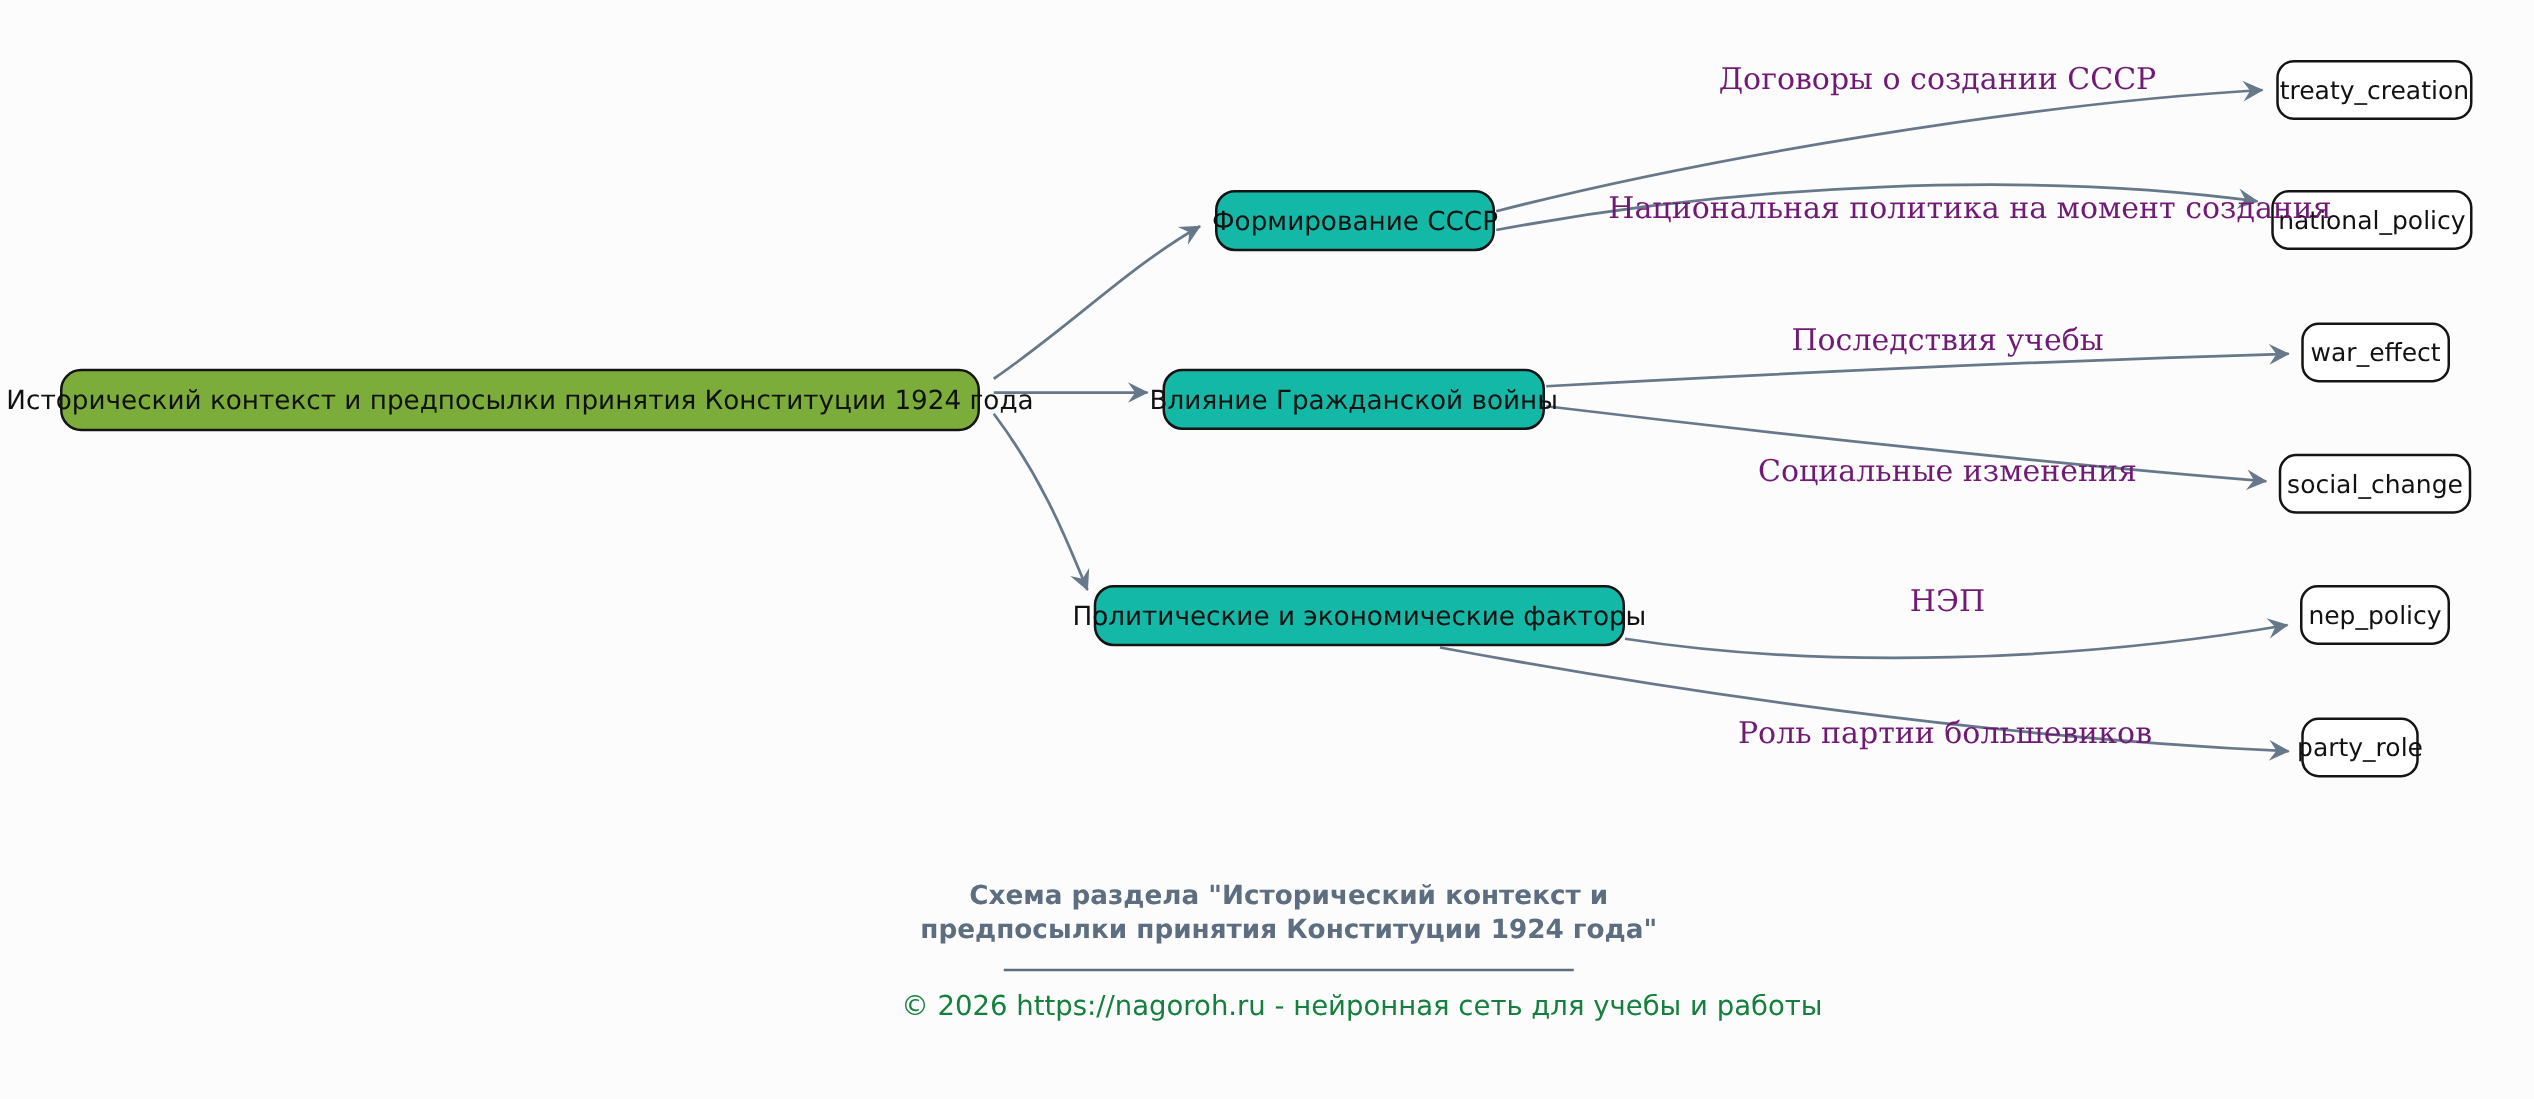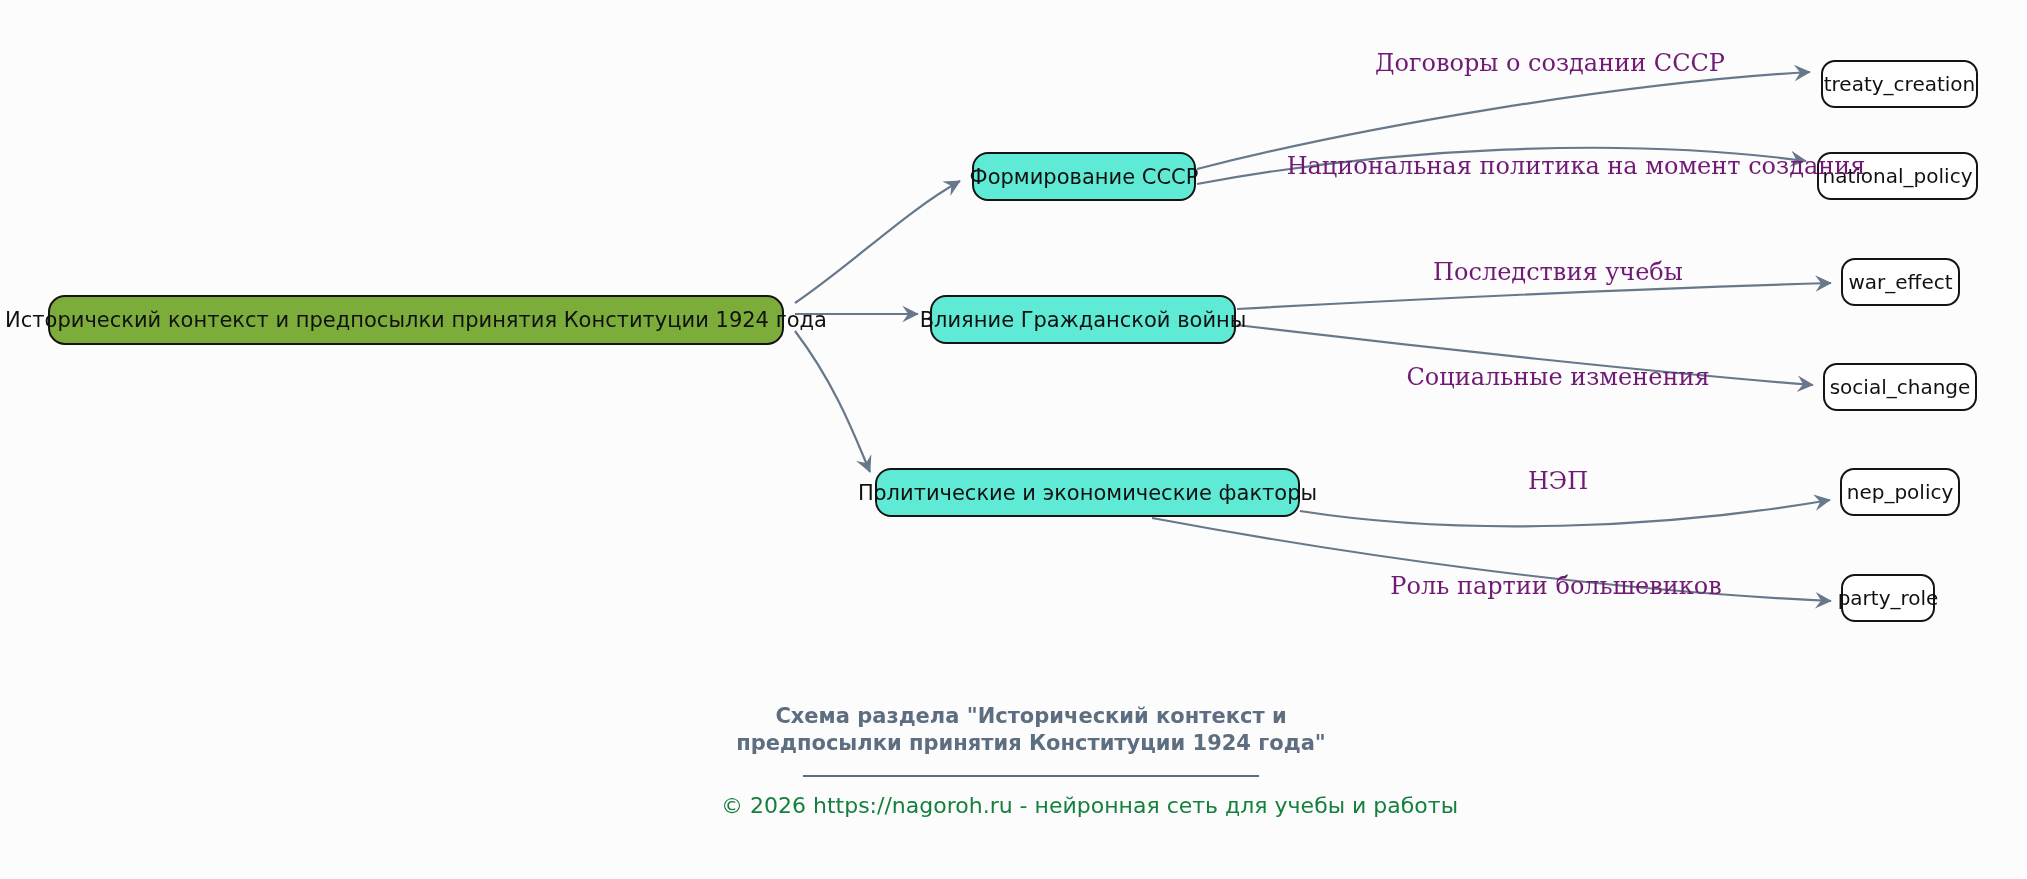--- a/index.html
+++ b/index.html
@@ -8,21 +8,21 @@
     font-family:"DejaVu Sans","Liberation Sans",sans-serif;
   }
   svg.edge-layer{position:absolute;left:0;top:0;}
   .edge-path{fill:none;stroke:#66788a;stroke-width:2.2px;}
   .node{
     position:absolute;display:flex;align-items:center;justify-content:center;
     box-sizing:border-box;border:2px solid #141414;color:#111;
     white-space:nowrap;text-align:center;
   }
   .node.root{background:#7cad3b;border-radius:17px;font-size:21px;}
-  .node.branch{background:#5eead4;border-radius:16px;font-size:21px;}
+  .node.branch{background:#14b8a6;border-radius:16px;font-size:21px;}
   .node.leaf{background:#ffffff;border-radius:14px;font-size:20px;border-width:2px;}
   .edge-label{
     position:absolute;transform:translate(-50%,-50%);
     font-family:"DejaVu Serif","Liberation Serif",serif;
     font-size:24px;color:#701a75;white-space:nowrap;
   }
   .footer{position:absolute;left:721px;top:703px;width:620px;text-align:center;}
   .footer-title{
     font-weight:bold;font-size:21px;line-height:1.28;color:#5d6e80;
   }
@@ -62,21 +62,21 @@
   <div class="node branch" style="left:972px;top:152px;width:224px;height:49px">
     <span>Формирование СССР</span>
   </div>
   <div class="node branch" style="left:930px;top:295px;width:306px;height:49px">
     <span>Влияние Гражданской войны</span>
   </div>
   <div class="node branch" style="left:875px;top:468px;width:425px;height:49px">
     <span>Политические и экономические факторы</span>
   </div>
 
-  <div class="node leaf" style="left:1821px;top:60px;width:157px;height:48px">
+  <div class="node leaf" style="left:1821px;top:48px;width:157px;height:48px">
     <span>treaty_creation</span>
   </div>
   <div class="node leaf" style="left:1817px;top:152px;width:161px;height:48px">
     <span>national_policy</span>
   </div>
   <div class="node leaf" style="left:1841px;top:258px;width:119px;height:48px">
     <span>war_effect</span>
   </div>
   <div class="node leaf" style="left:1823px;top:363px;width:154px;height:48px">
     <span>social_change</span>

